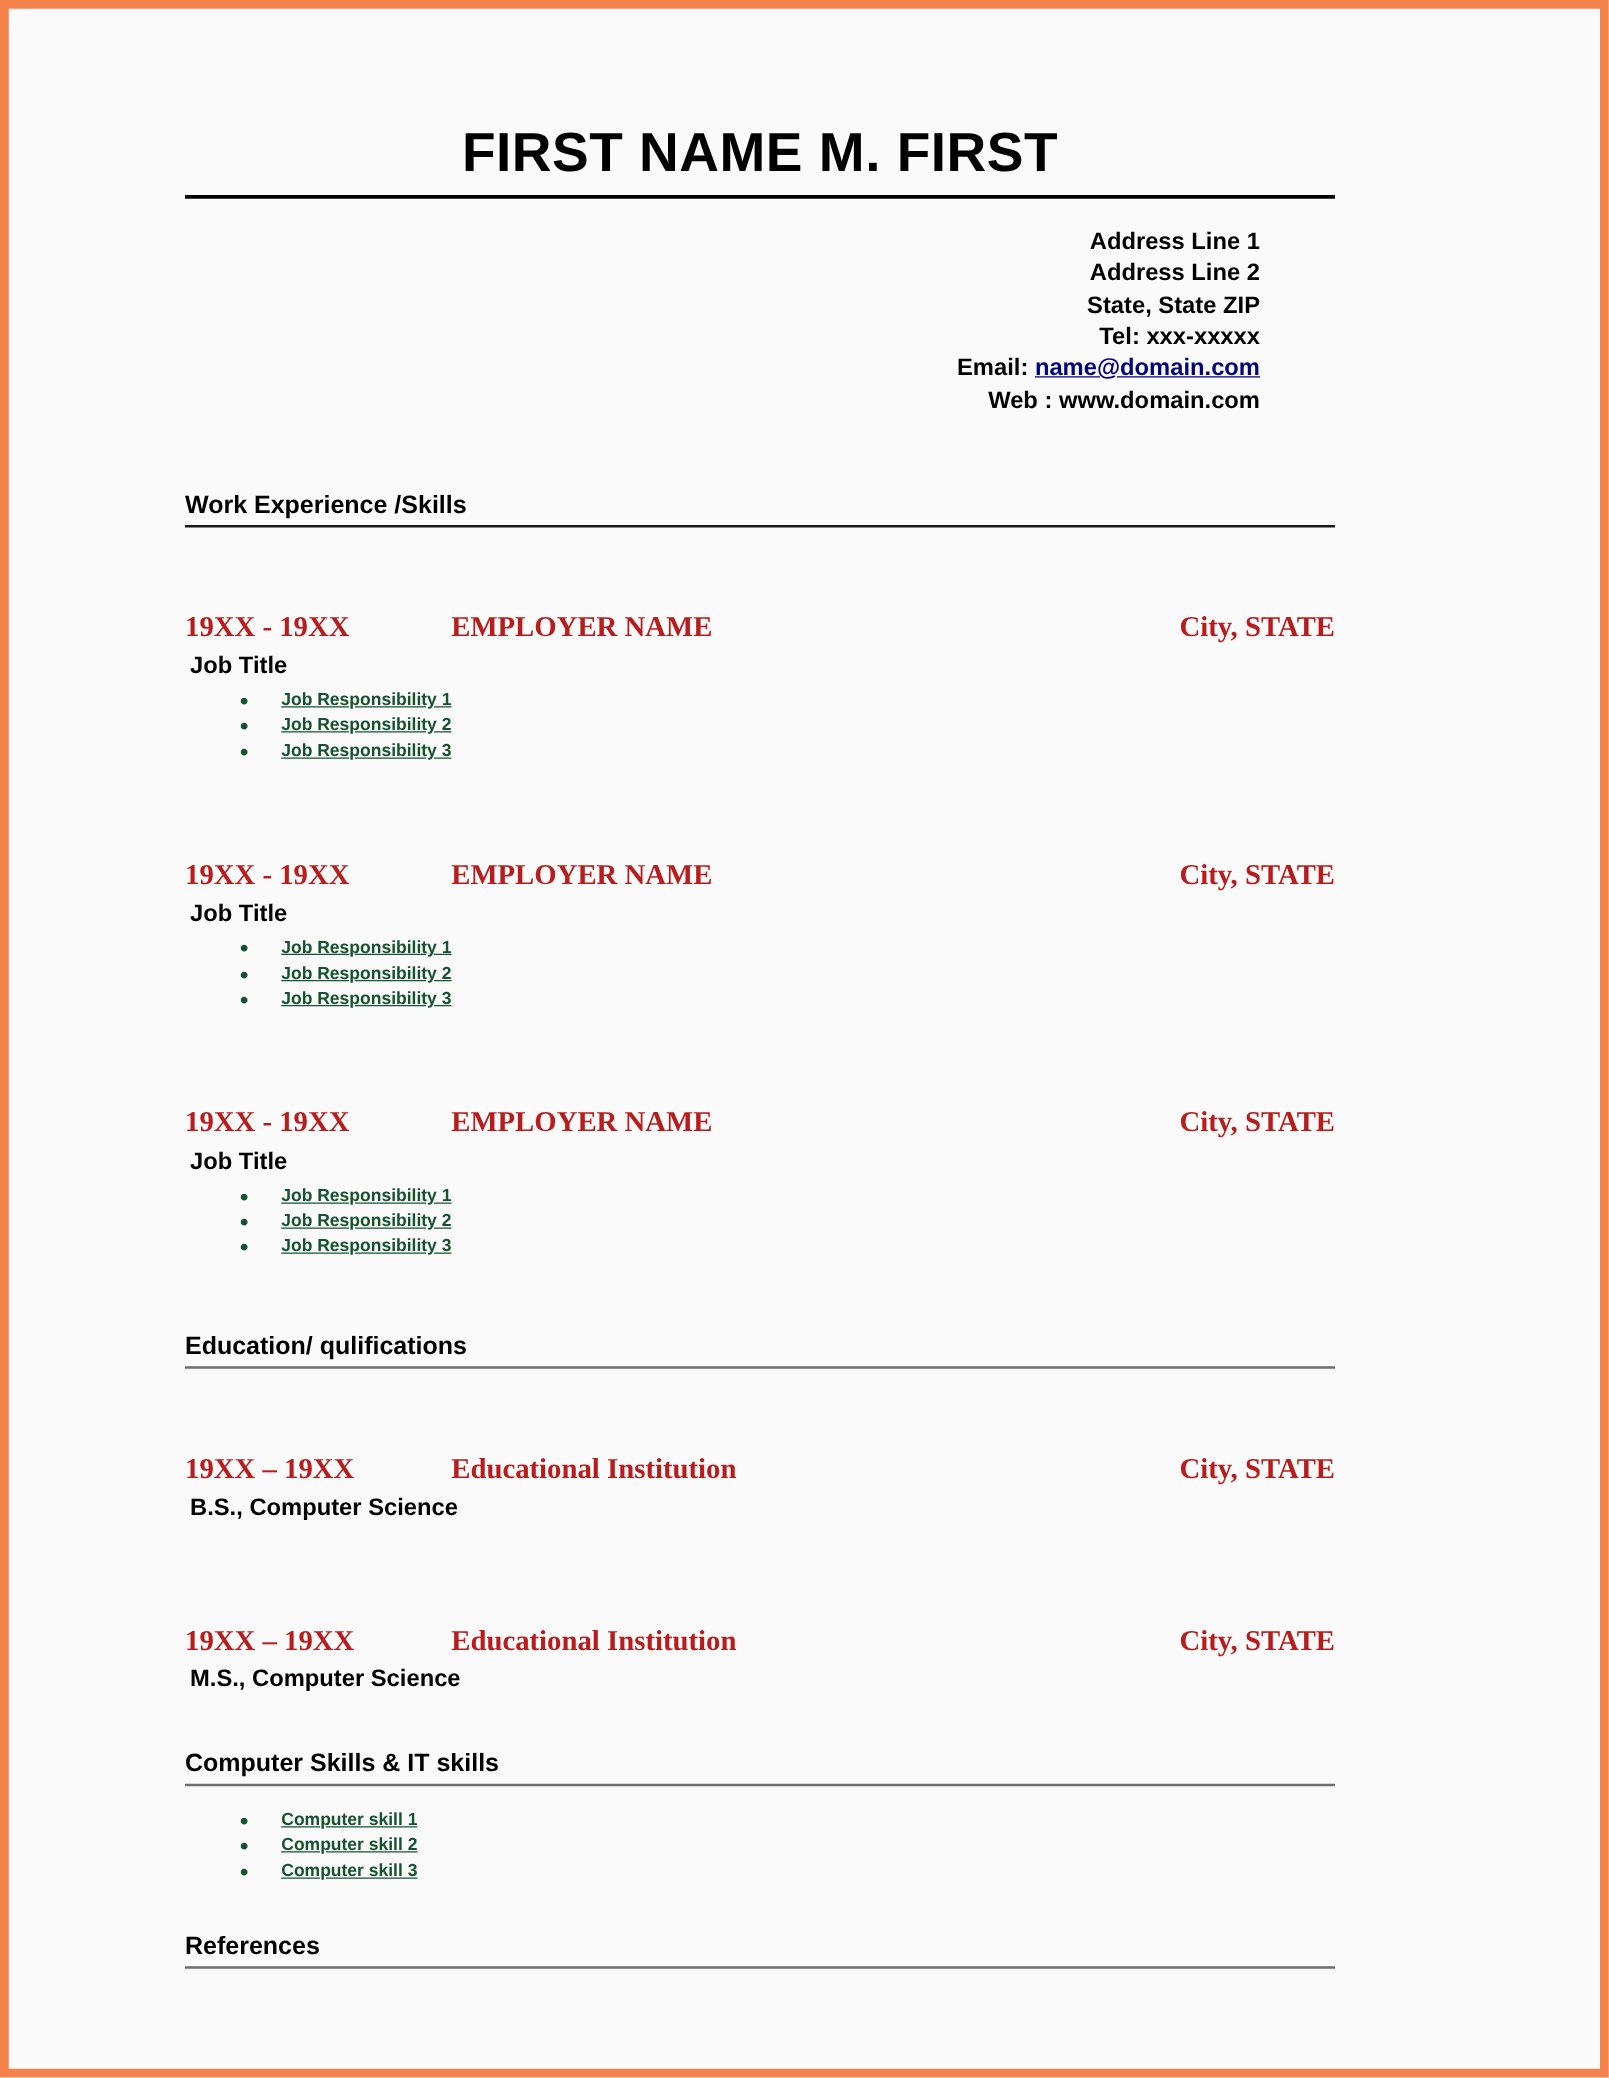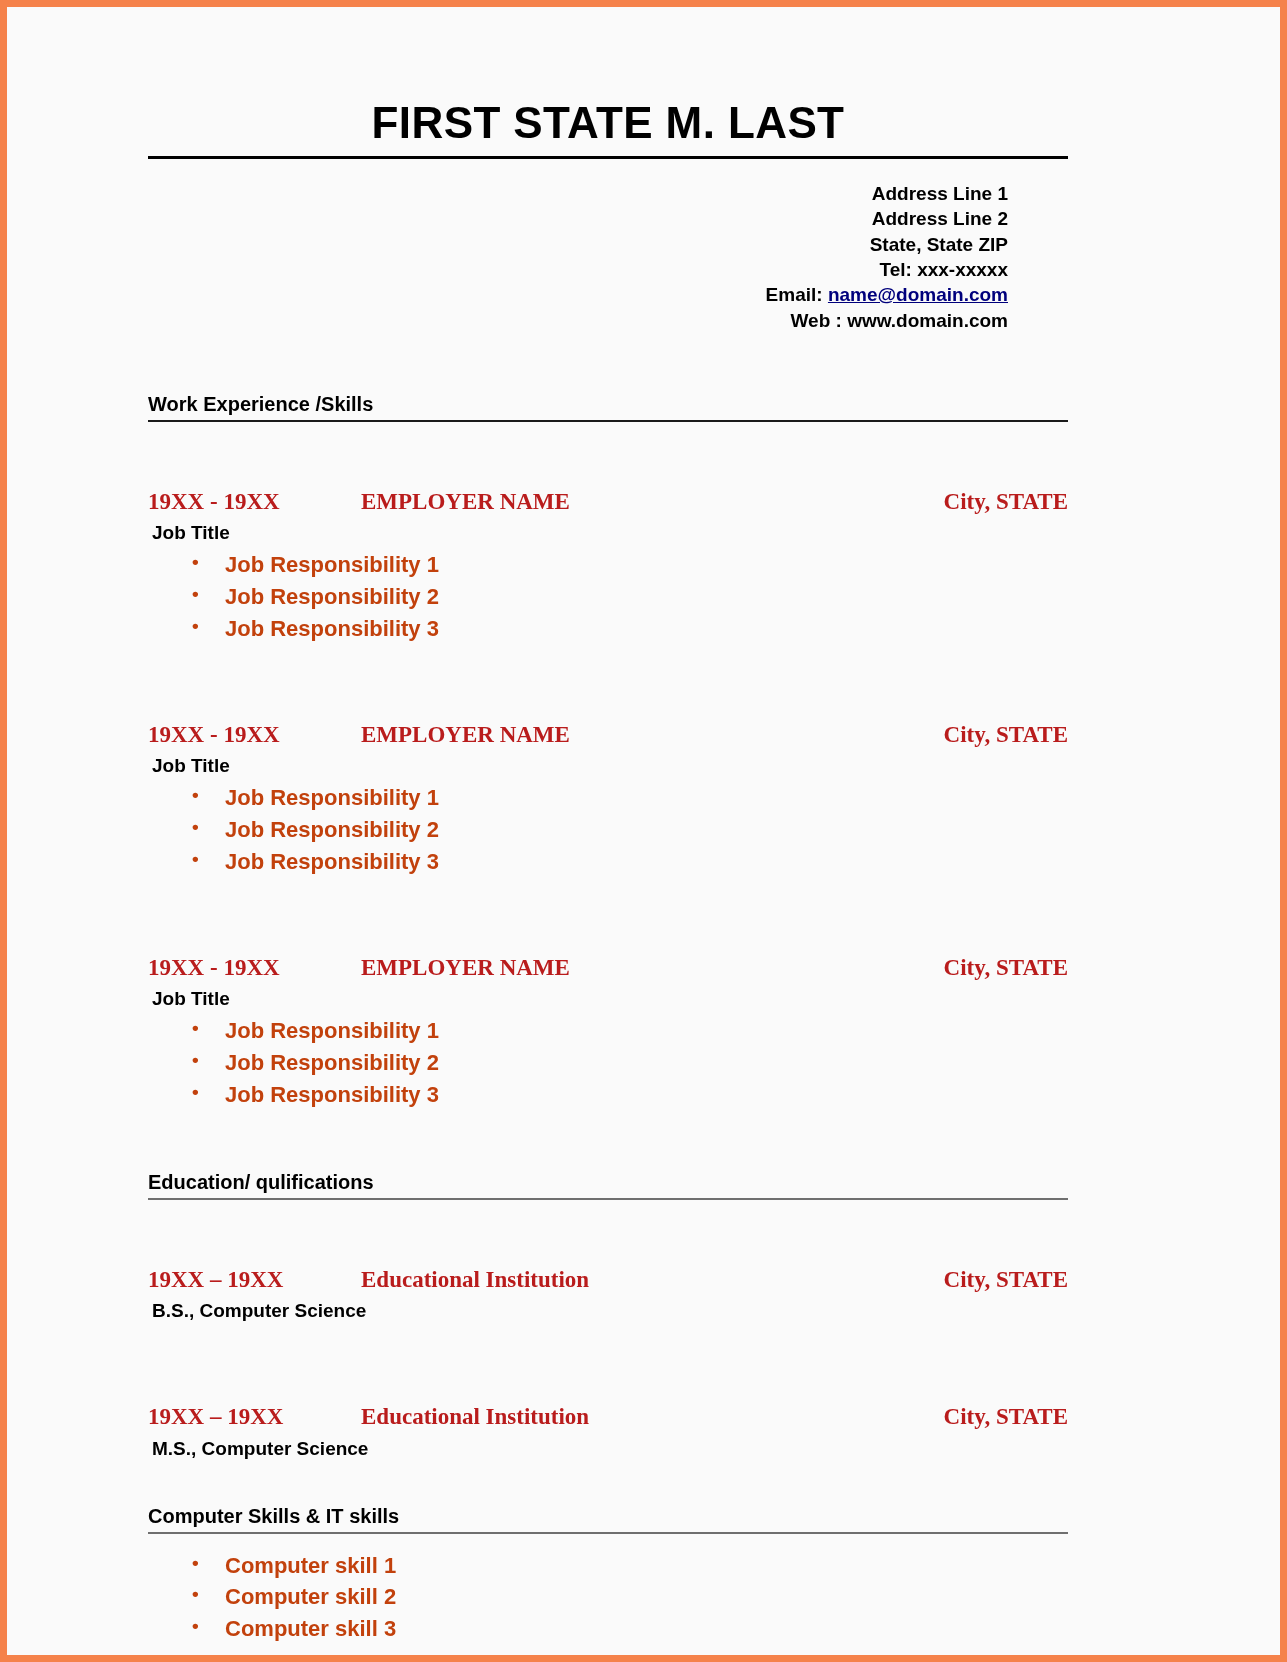--- a/index.html
+++ b/index.html
@@ -118,24 +118,25 @@
 
   ul.bullets {
     list-style: none;
     margin: 4px 0 0 0;
     padding: 0;
   }
   ul.bullets li {
     position: relative;
     font-family: "Liberation Sans", sans-serif;
     font-weight: bold;
-    font-size: 22px;
-    color: #c2410c;
+    font-size: 14px;
+    color: #14532d;
     line-height: 1.45;
     padding-left: 77px;
+    text-decoration: underline;
   }
   ul.bullets li::before {
     content: "\2022";
     position: absolute;
     left: 44px;
     top: -1px;
     font-size: 19px;
     line-height: 1.45;
   }
 
@@ -147,21 +148,21 @@
   .gap-xs { height: 12px; }
 </style>
 </head>
 <body>
 
 <div class="page-frame">
   <div class="page-inner">
     <div class="content">
 
       <div>
-        <h1 class="resume-name">FIRST STATE M. LAST</h1>
+        <h1 class="resume-name">FIRST NAME M. FIRST</h1>
         <hr class="rule-name">
 
         <div class="contact-block">
           <span class="contact-line">Address Line 1</span>
           <span class="contact-line">Address Line 2</span>
           <span class="contact-line">State, State ZIP</span>
           <span class="contact-line">Tel: xxx-xxxxx</span>
           <span class="contact-line"><span>Email:</span>&nbsp;<a class="email-link" href="#">name@domain.com</a></span>
           <span class="contact-line">Web : www.domain.com</span>
         </div>

